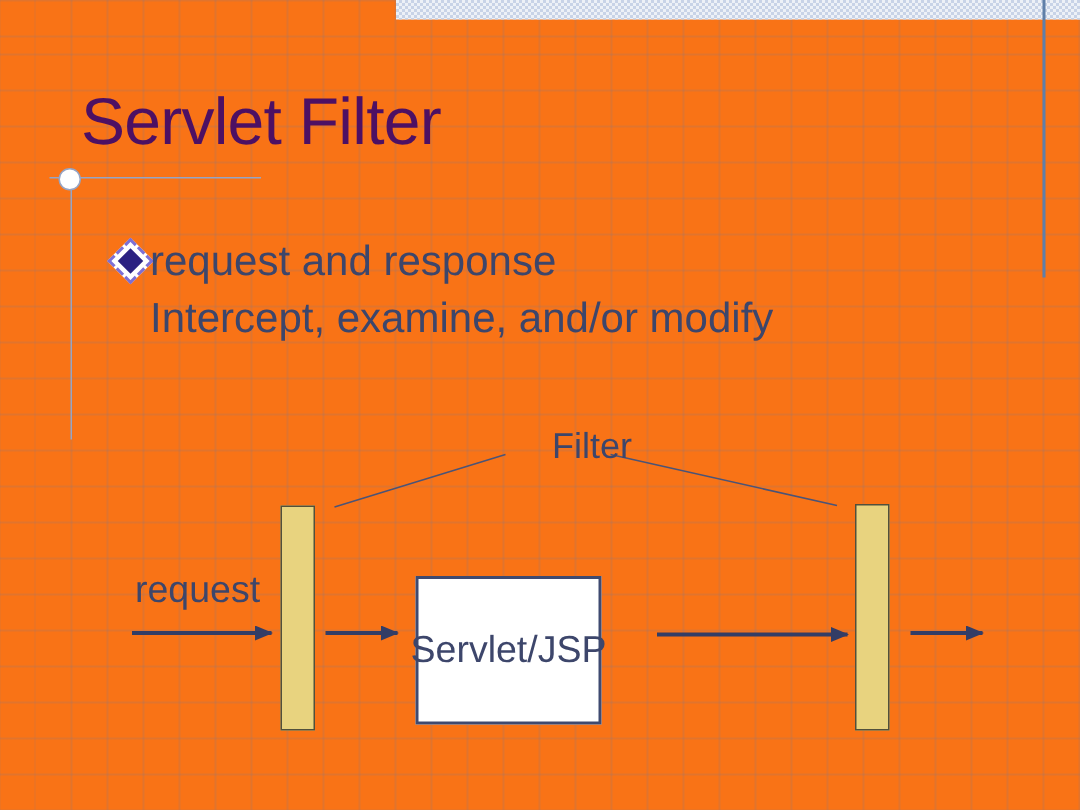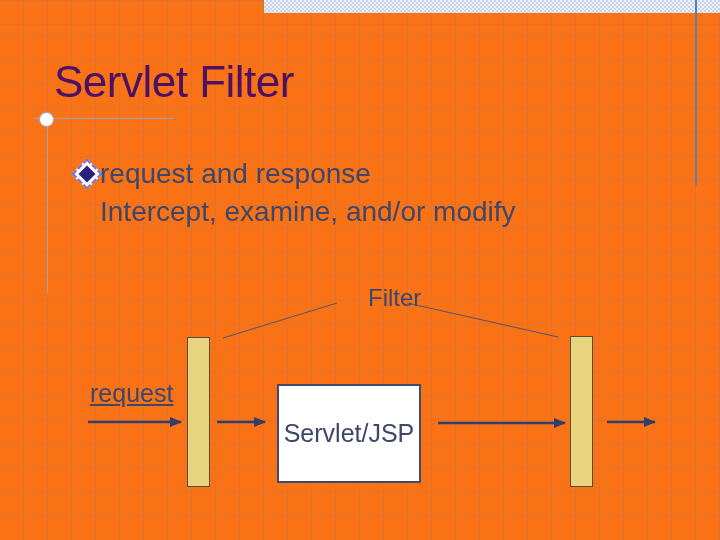--- a/index.html
+++ b/index.html
@@ -32,27 +32,27 @@
   .ornament-circle{position:absolute;left:39px;top:112px;width:13px;height:13px;border-radius:50%;
     border:1px solid var(--accent_line);background:#fff;}
   .bullet-outer{position:absolute;left:76px;top:163px;width:18px;height:18px;
     border:2px dashed var(--bullet_edge);transform:rotate(45deg);background:#fff;}
   .bullet-inner{position:absolute;left:81px;top:168px;width:12px;height:12px;
     background:var(--bullet_fill);transform:rotate(45deg);}
   .bullet-text{position:absolute;left:100px;top:155px;width:540px;font-size:28px;
     line-height:38px;color:var(--body_text);}
   .diag-label{position:absolute;font-size:24px;color:var(--body_text);white-space:nowrap;}
   .lbl-filter{left:348px;top:284px;margin-left:20px;}
-  .lbl-request{left:90px;top:379px;font-size:25px;text-decoration:underline;}
+  .lbl-request{left:90px;top:379px;font-size:25px;}
   .lbl-response{left:457px;top:382px;font-size:25px;}
   .bar{position:absolute;width:23px;height:150px;background:var(--bar_fill);
     border:1px solid var(--bar_border);box-sizing:border-box;}
   .bar-left{left:187px;top:337px;}
   .bar-right{left:570px;top:336px;height:151px;}
-  .servlet-box{position:absolute;left:277px;top:384px;width:144px;height:99px;
+  .servlet-box{position:absolute;left:277px;top:384px;width:124px;height:99px;
     border:2px solid var(--box_border);box-sizing:border-box;background:#fff;
     display:flex;align-items:center;justify-content:center;}
   .servlet-box span{font-size:25px;color:var(--body_text);}
   svg.overlay{position:absolute;left:0;top:0;width:720px;height:540px;pointer-events:none;}
   .arrow-line{stroke:var(--arrow);stroke-width:2.6;}
   .ptr-line{stroke:var(--pointer_line);stroke-width:1;}
   .ah{fill:var(--arrow);}
 </style>
 </head>
 <body>

